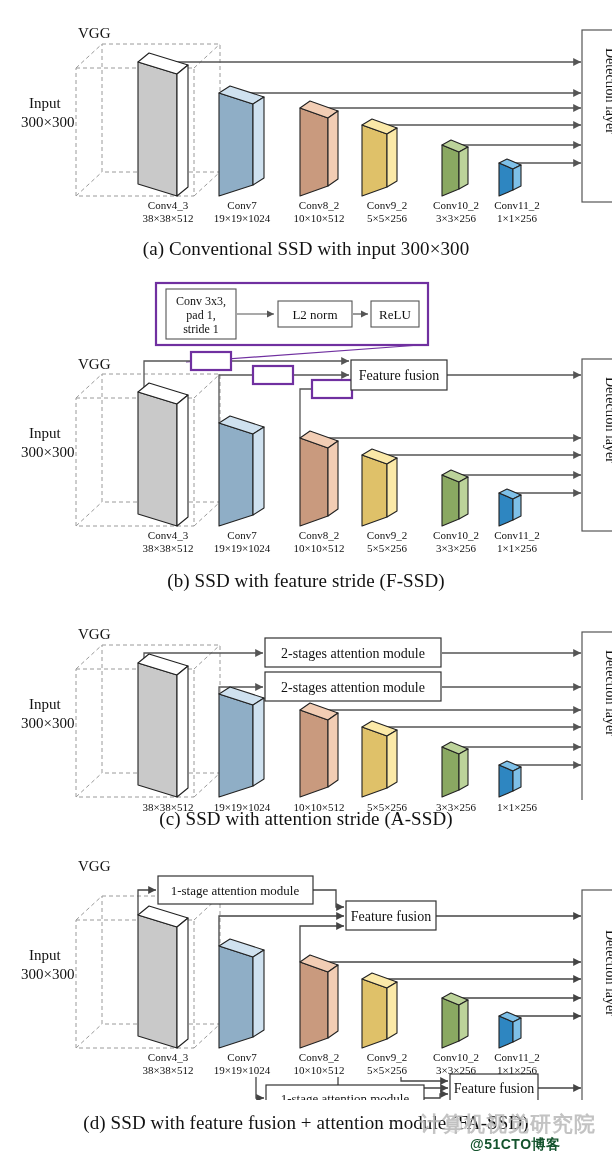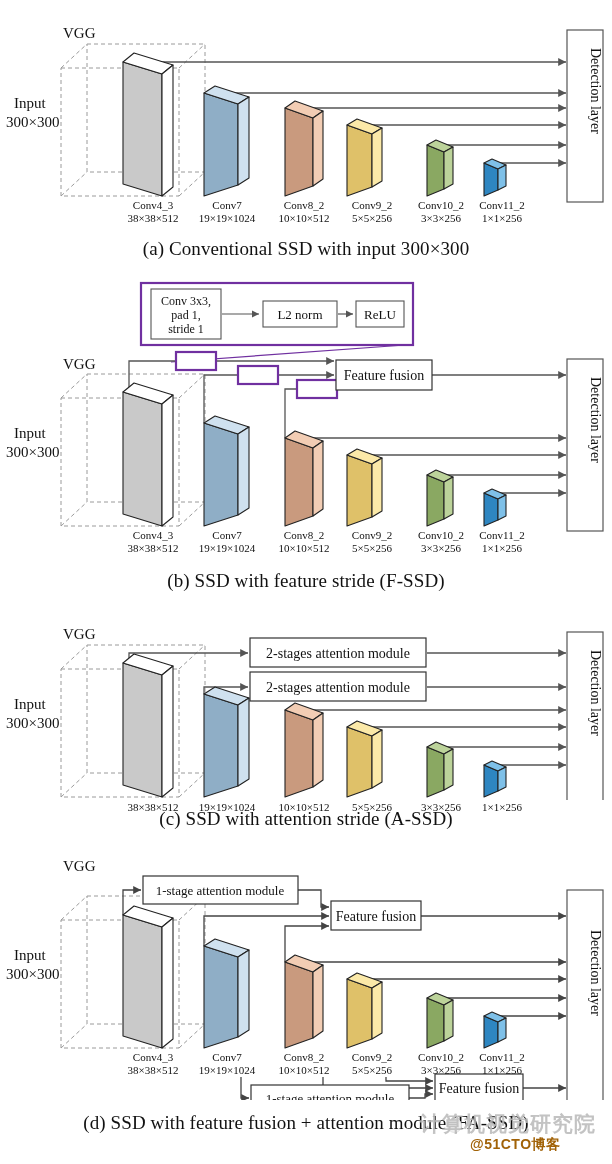--- a/index.html
+++ b/index.html
@@ -1,38 +1,38 @@
 <!DOCTYPE html>
 <html><head>
 <meta charset="utf-8">
 <title>SSD Architecture Variants</title>
 <style>
   html,body{margin:0;padding:0;background:#ffffff;}
   body{
     width:612px;height:1164px;position:relative;overflow:hidden;
     font-family:"Liberation Serif", serif;color:#000;
   }
-  .panel{position:absolute;left:1px;width:512px;}
+  .panel{position:absolute;left:16px;width:512px;}
   .svgwrap{position:absolute;left:0;top:0;}
   svg{display:block;}
   .caption{
     position:absolute;left:0;width:612px;text-align:center;
     font-family:"Liberation Serif", serif;font-size:19px;color:#111;
     letter-spacing:.1px;
   }
   .wm{
     position:absolute;pointer-events:none;user-select:none;
     font-family:"Liberation Sans", sans-serif;
   }
   .wm-cn{
     left:420px;top:1110px;font-size:21px;color:#b9b9b9;
     letter-spacing:1px;font-weight:600;opacity:.85;
   }
   .wm-cto{
-    left:470px;top:1136px;font-size:14px;color:#a16207;
+    left:470px;top:1136px;font-size:14px;color:#14532d;
     letter-spacing:.5px;font-weight:700;
   }
   .wm-dot{
     position:absolute;left:447px;top:1118px;width:13px;height:13px;
     border-radius:50%;background:#efefef;border:1px solid #e2e2e2;
   }
 </style>
 </head>
 <body>
 

